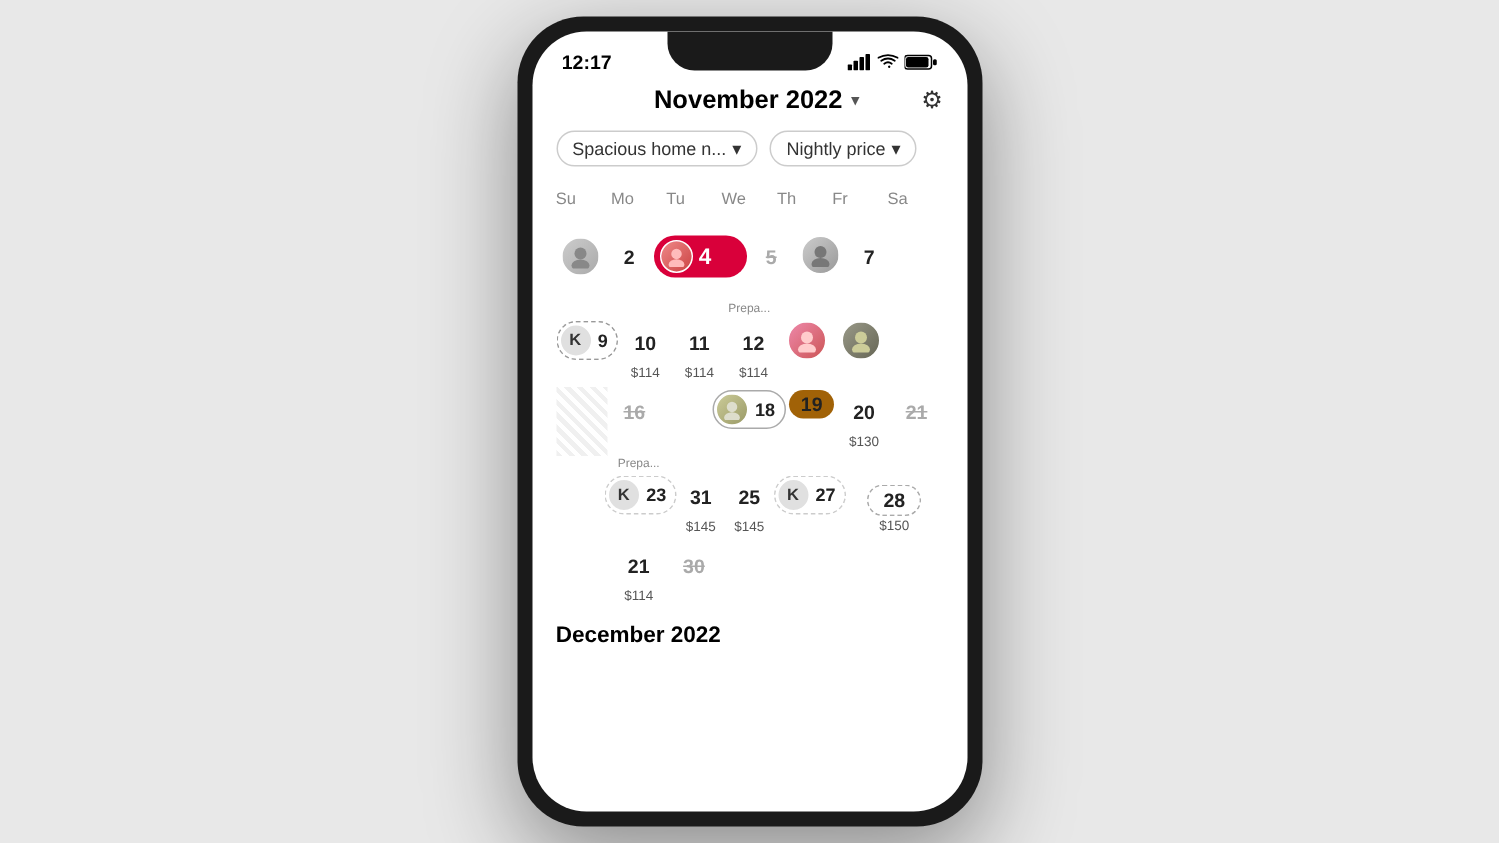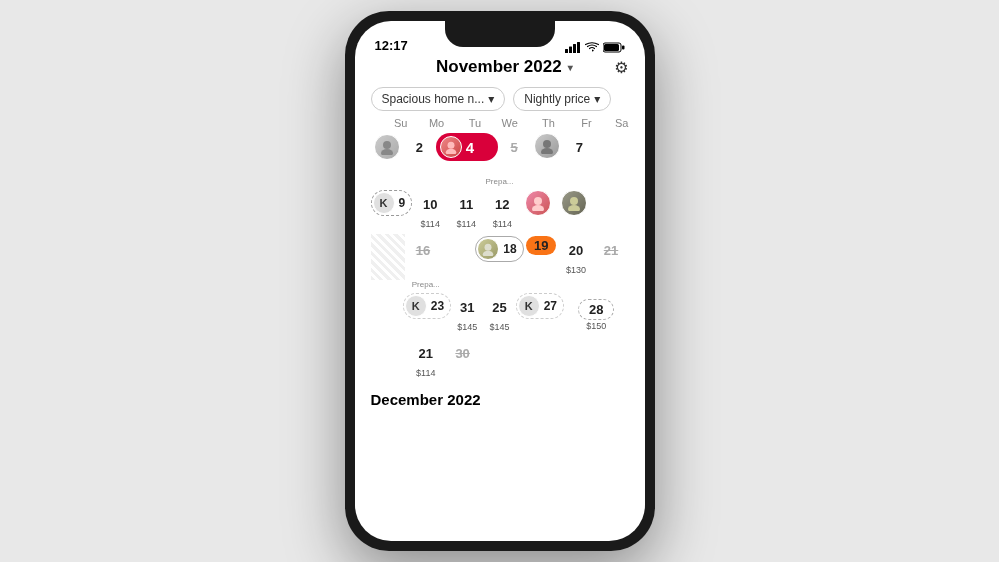--- a/index.html
+++ b/index.html
@@ -37,21 +37,21 @@
       transform: translateX(-50%);
       width: 110px;
       height: 26px;
       background: #1a1a1a;
       border-radius: 0 0 18px 18px;
       z-index: 10;
     }
     .status-bar {
       display: flex;
       justify-content: space-between;
-      align-items: flex-end;
+      align-items: center;
       padding: 8px 20px 4px;
       font-size: 11px;
       font-weight: 600;
       height: 36px;
     }
     .status-time { font-size: 13px; font-weight: 700; }
     .status-icons { display: flex; align-items: center; gap: 4px; font-size: 10px; }
     .screen-content {
       padding: 0 16px;
       overflow: hidden;
@@ -66,40 +66,40 @@
       font-size: 17px;
       font-weight: 600;
       display: flex;
       align-items: center;
       gap: 4px;
     }
     .gear-icon { font-size: 16px; color: #333; }
     .filter-row {
       display: flex;
       gap: 8px;
-      margin-bottom: 6px;
+      margin-bottom: 16px;
     }
     .filter-pill {
       border: 1.5px solid #ccc;
       border-radius: 20px;
       padding: 4px 10px;
       font-size: 12px;
       display: flex;
       align-items: center;
       gap: 4px;
       color: #333;
       background: #fff;
     }
     .cal-header {
       display: grid;
       grid-template-columns: repeat(7, 1fr);
-      text-align: right;
+      text-align: left;
       font-size: 11px;
       color: #888;
-      margin-bottom: 2px;
+      margin-bottom: 16px;
       font-weight: 500;
     }
     .cal-grid {
       display: grid;
       grid-template-columns: repeat(7, 1fr);
       row-gap: 2px;
     }
     .cal-cell {
       display: flex;
       flex-direction: column;
@@ -367,21 +367,21 @@
                 <svg width="14" height="14" viewBox="0 0 16 16">
                     <circle cx="8" cy="6" r="4" fill="#ddc"></circle>
                     <ellipse cx="8" cy="14" rx="6" ry="4" fill="#ddc"></ellipse>
                   </svg>
               </div>
               <span class="pill-num">18</span>
             </div>
           </div>
 
           <div class="cal-cell">
-            <div style="background:#f97316;border-radius:16px;padding:2px 8px;font-size:13px;font-weight:600;">19</div>
+            <div style="background:#a16207;border-radius:16px;padding:2px 8px;font-size:13px;font-weight:600;">19</div>
           </div>
 
           <div class="cal-cell">
             <div class="day-num">20</div>
             <span class="day-price">$130</span>
           </div>
 
           <div class="cal-cell strikethrough">
             <div class="day-num" style="text-decoration:line-through;color:#aaa;">21</div>
           </div>

